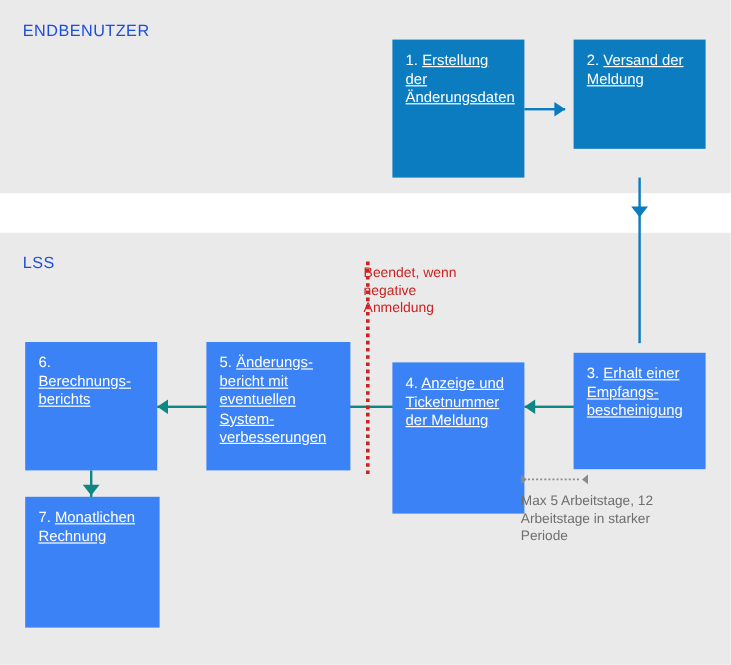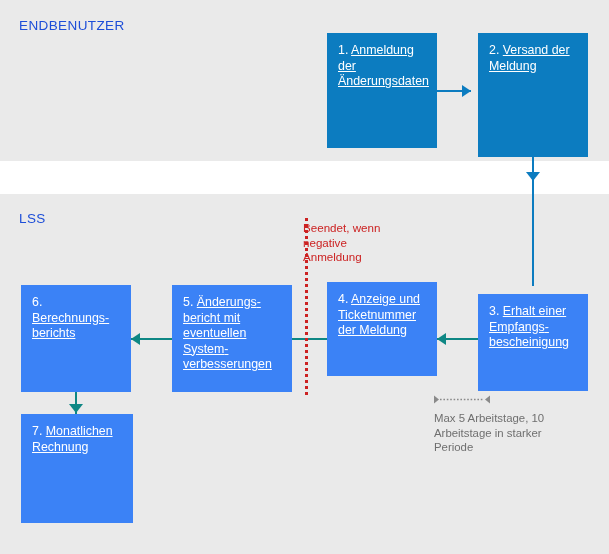--- a/index.html
+++ b/index.html
@@ -40,25 +40,25 @@
     font-size: 12.4px;
     line-height: 15.5px;
   }
   .node .num { text-decoration: none; }
   .node .ttl { text-decoration: underline; }
   .node.blue { background: #0c7cc0; }
   .node.teal { background: #3b82f6; }
 
   
   #node-1 { left: 327px; top: 33px;  width: 110px; height: 115px; }
-  #node-2 { left: 478px; top: 33px;  width: 110px; height: 124px; }
+  #node-2 { left: 478px; top: 33px;  width: 110px; height: 91px; }
   
   #node-6 { left: 21px;  top: 285px; width: 110px; height: 107px; }
   #node-5 { left: 172px; top: 285px; width: 120px; height: 107px; }
-  #node-4 { left: 327px; top: 282px; width: 110px; height: 94px; }
+  #node-4 { left: 327px; top: 302px; width: 110px; height: 126px; }
   #node-3 { left: 478px; top: 294px; width: 110px; height: 97px; }
   #node-7 { left: 21px;  top: 414px; width: 112px; height: 109px; }
 
   
   .conn { position: absolute; }
   .line-h { height: 2px; }
   .line-v { width: 2px; }
   .blue-fill { background: #0c7cc0; }
   .teal-fill { background: #0e8784; }
 
@@ -142,21 +142,21 @@
 <div class="conn line-h teal-fill" id="c56-line"></div>
 <div class="arrow arrow-left-teal" id="c56-head"></div>
 
 <div class="conn line-v teal-fill" id="c67-line"></div>
 <div class="arrow arrow-down-teal" id="c67-head"></div>
 
 <div id="gate-line"></div>
 <div id="gate-note">Beendet, wenn negative Anmeldung</div>
 
 <div class="node blue" id="node-1">
-  <span class="num">1. </span><span class="ttl">Anmeldung der Änderungsdaten</span>
+  <span class="num">1. </span><span class="ttl">Erstellung der Änderungsdaten</span>
 </div>
 
 <div class="node blue" id="node-2">
   <span class="num">2. </span><span class="ttl">Versand der Meldung</span>
 </div>
 
 <div class="node teal" id="node-3">
   <span class="num">3. </span><span class="ttl">Erhalt einer Empfangs­bescheinigung</span>
 </div>
 
@@ -174,13 +174,13 @@
 
 <div class="node teal" id="node-7">
   <span class="num">7. </span><span class="ttl">Monatlichen Rechnung</span>
 </div>
 
 <svg id="sla-measure" viewBox="0 0 56 11">
   <polygon points="0,1.5 0,9.5 5,5.5" fill="#8a8a8a"></polygon>
   <polygon points="56,1.5 56,9.5 51,5.5" fill="#8a8a8a"></polygon>
   <line x1="6" y1="5.5" x2="50" y2="5.5" stroke="#8a8a8a" stroke-width="1.6" stroke-dasharray="1.6 1.8"></line>
 </svg>
-<div id="sla-note">Max 5 Arbeitstage, 10 Arbeitstage in starker Periode</div>
+<div id="sla-note">Max 5 Arbeitstage, 12 Arbeitstage in starker Periode</div>
 
 </body></html>

